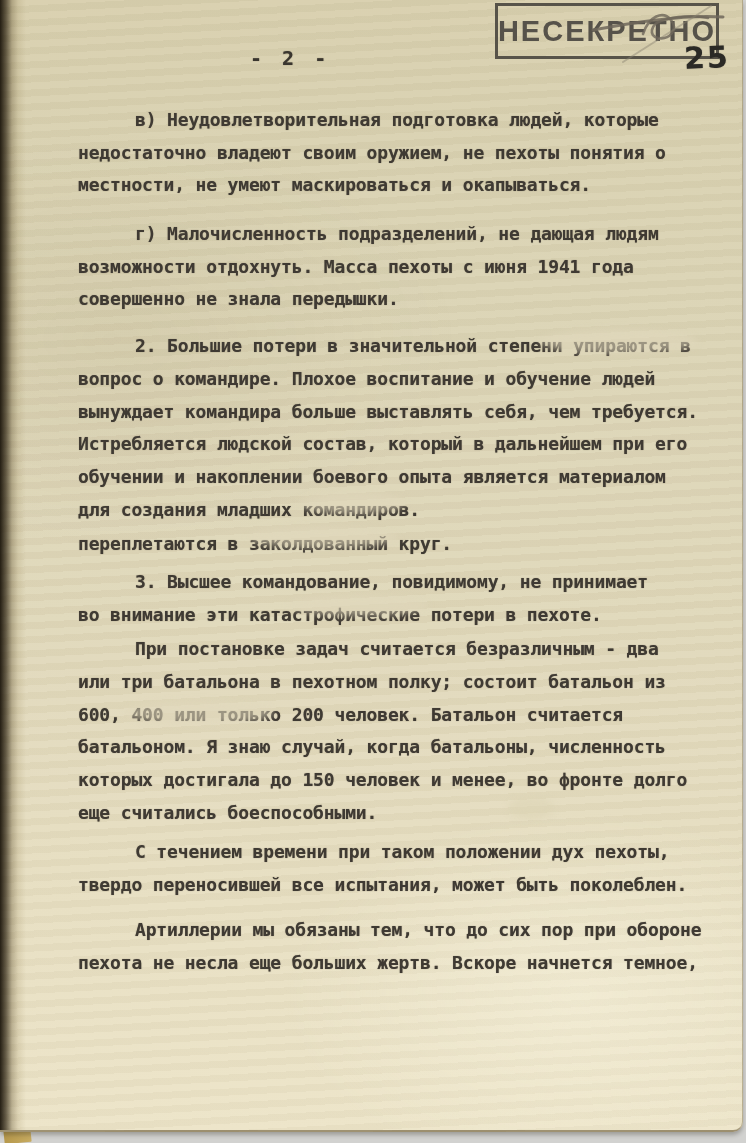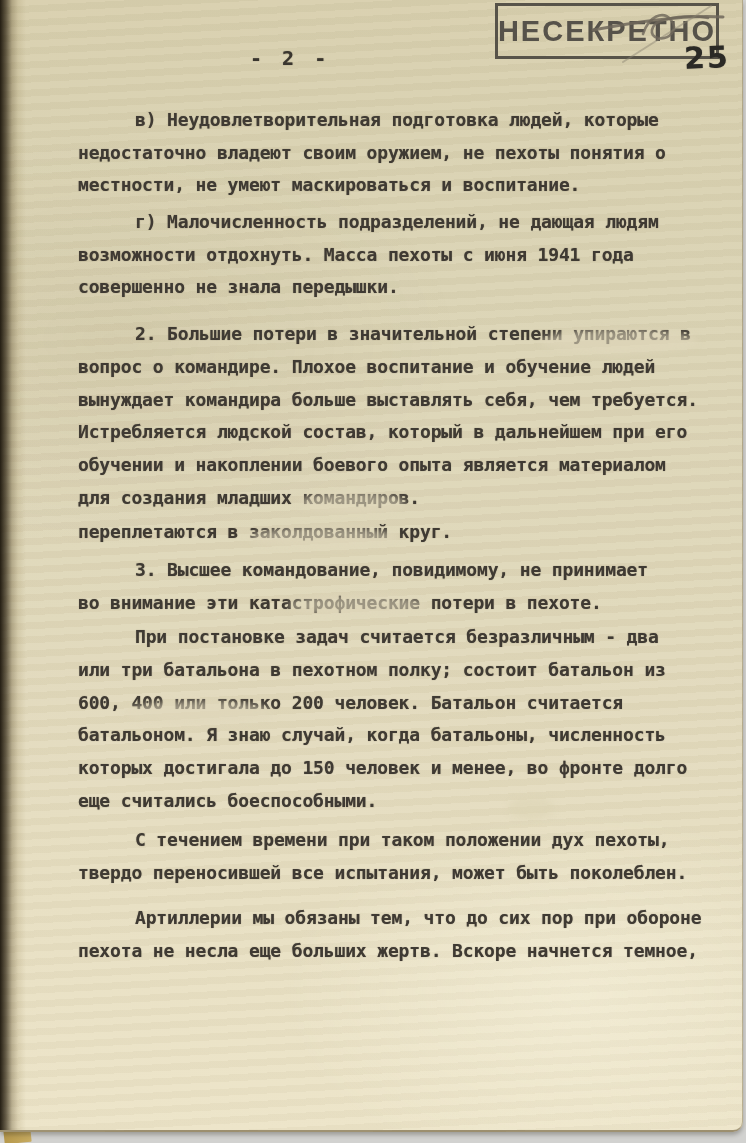--- a/index.html
+++ b/index.html
@@ -104,23 +104,23 @@
     <svg class="scribble" width="171" height="80" viewBox="0 0 171 80">
       <path d="M18 30 C 60 22, 110 14, 148 17" stroke="#6e675a" stroke-width="3" fill="none" stroke-linecap="round" opacity="0.85"></path>
       <path d="M68 34 c 6 -18 20 -24 28 -14 c 8 10 -2 20 -13 18 c -10 -2 -7 -14 3 -17 c 14 -5 34 -6 47 -3" stroke="#6e675a" stroke-width="2.6" fill="none" stroke-linecap="round" opacity="0.8"></path>
       <path d="M136 6 L 48 62" stroke="#8a8270" stroke-width="2" fill="none" stroke-linecap="round" opacity="0.45"></path>
     </svg>
 
     <div class="body-text">
         <div class="para" style="margin-top: 0px;">
           <div class="line first">в) Неудовлетворительная подготовка людей, которые</div>
           <div class="line">недостаточно владеют своим оружием, не пехоты понятия о</div>
-          <div class="line">местности, не умеют маскироваться и воспитание.</div>
+          <div class="line">местности, не умеют маскироваться и окапываться.</div>
         </div>
-        <div class="para" style="margin-top: 4px;">
+        <div class="para" style="margin-top: 16px;">
           <div class="line first">г) Малочисленность подразделений, не дающая людям</div>
           <div class="line">возможности отдохнуть. Масса пехоты с июня 1941 года</div>
           <div class="line">совершенно не знала передышки.</div>
         </div>
         <div class="para" style="margin-top: 14px;">
           <div class="line first">2. Большие потери в значительной степени упираются в</div>
           <div class="line">вопрос о командире. Плохое воспитание и обучение людей</div>
           <div class="line">вынуждает командира больше выставлять себя, чем требуется.</div>
           <div class="line">Истребляется людской состав, который в дальнейшем при его</div>
           <div class="line">обучении и накоплении боевого опыта является материалом</div>

